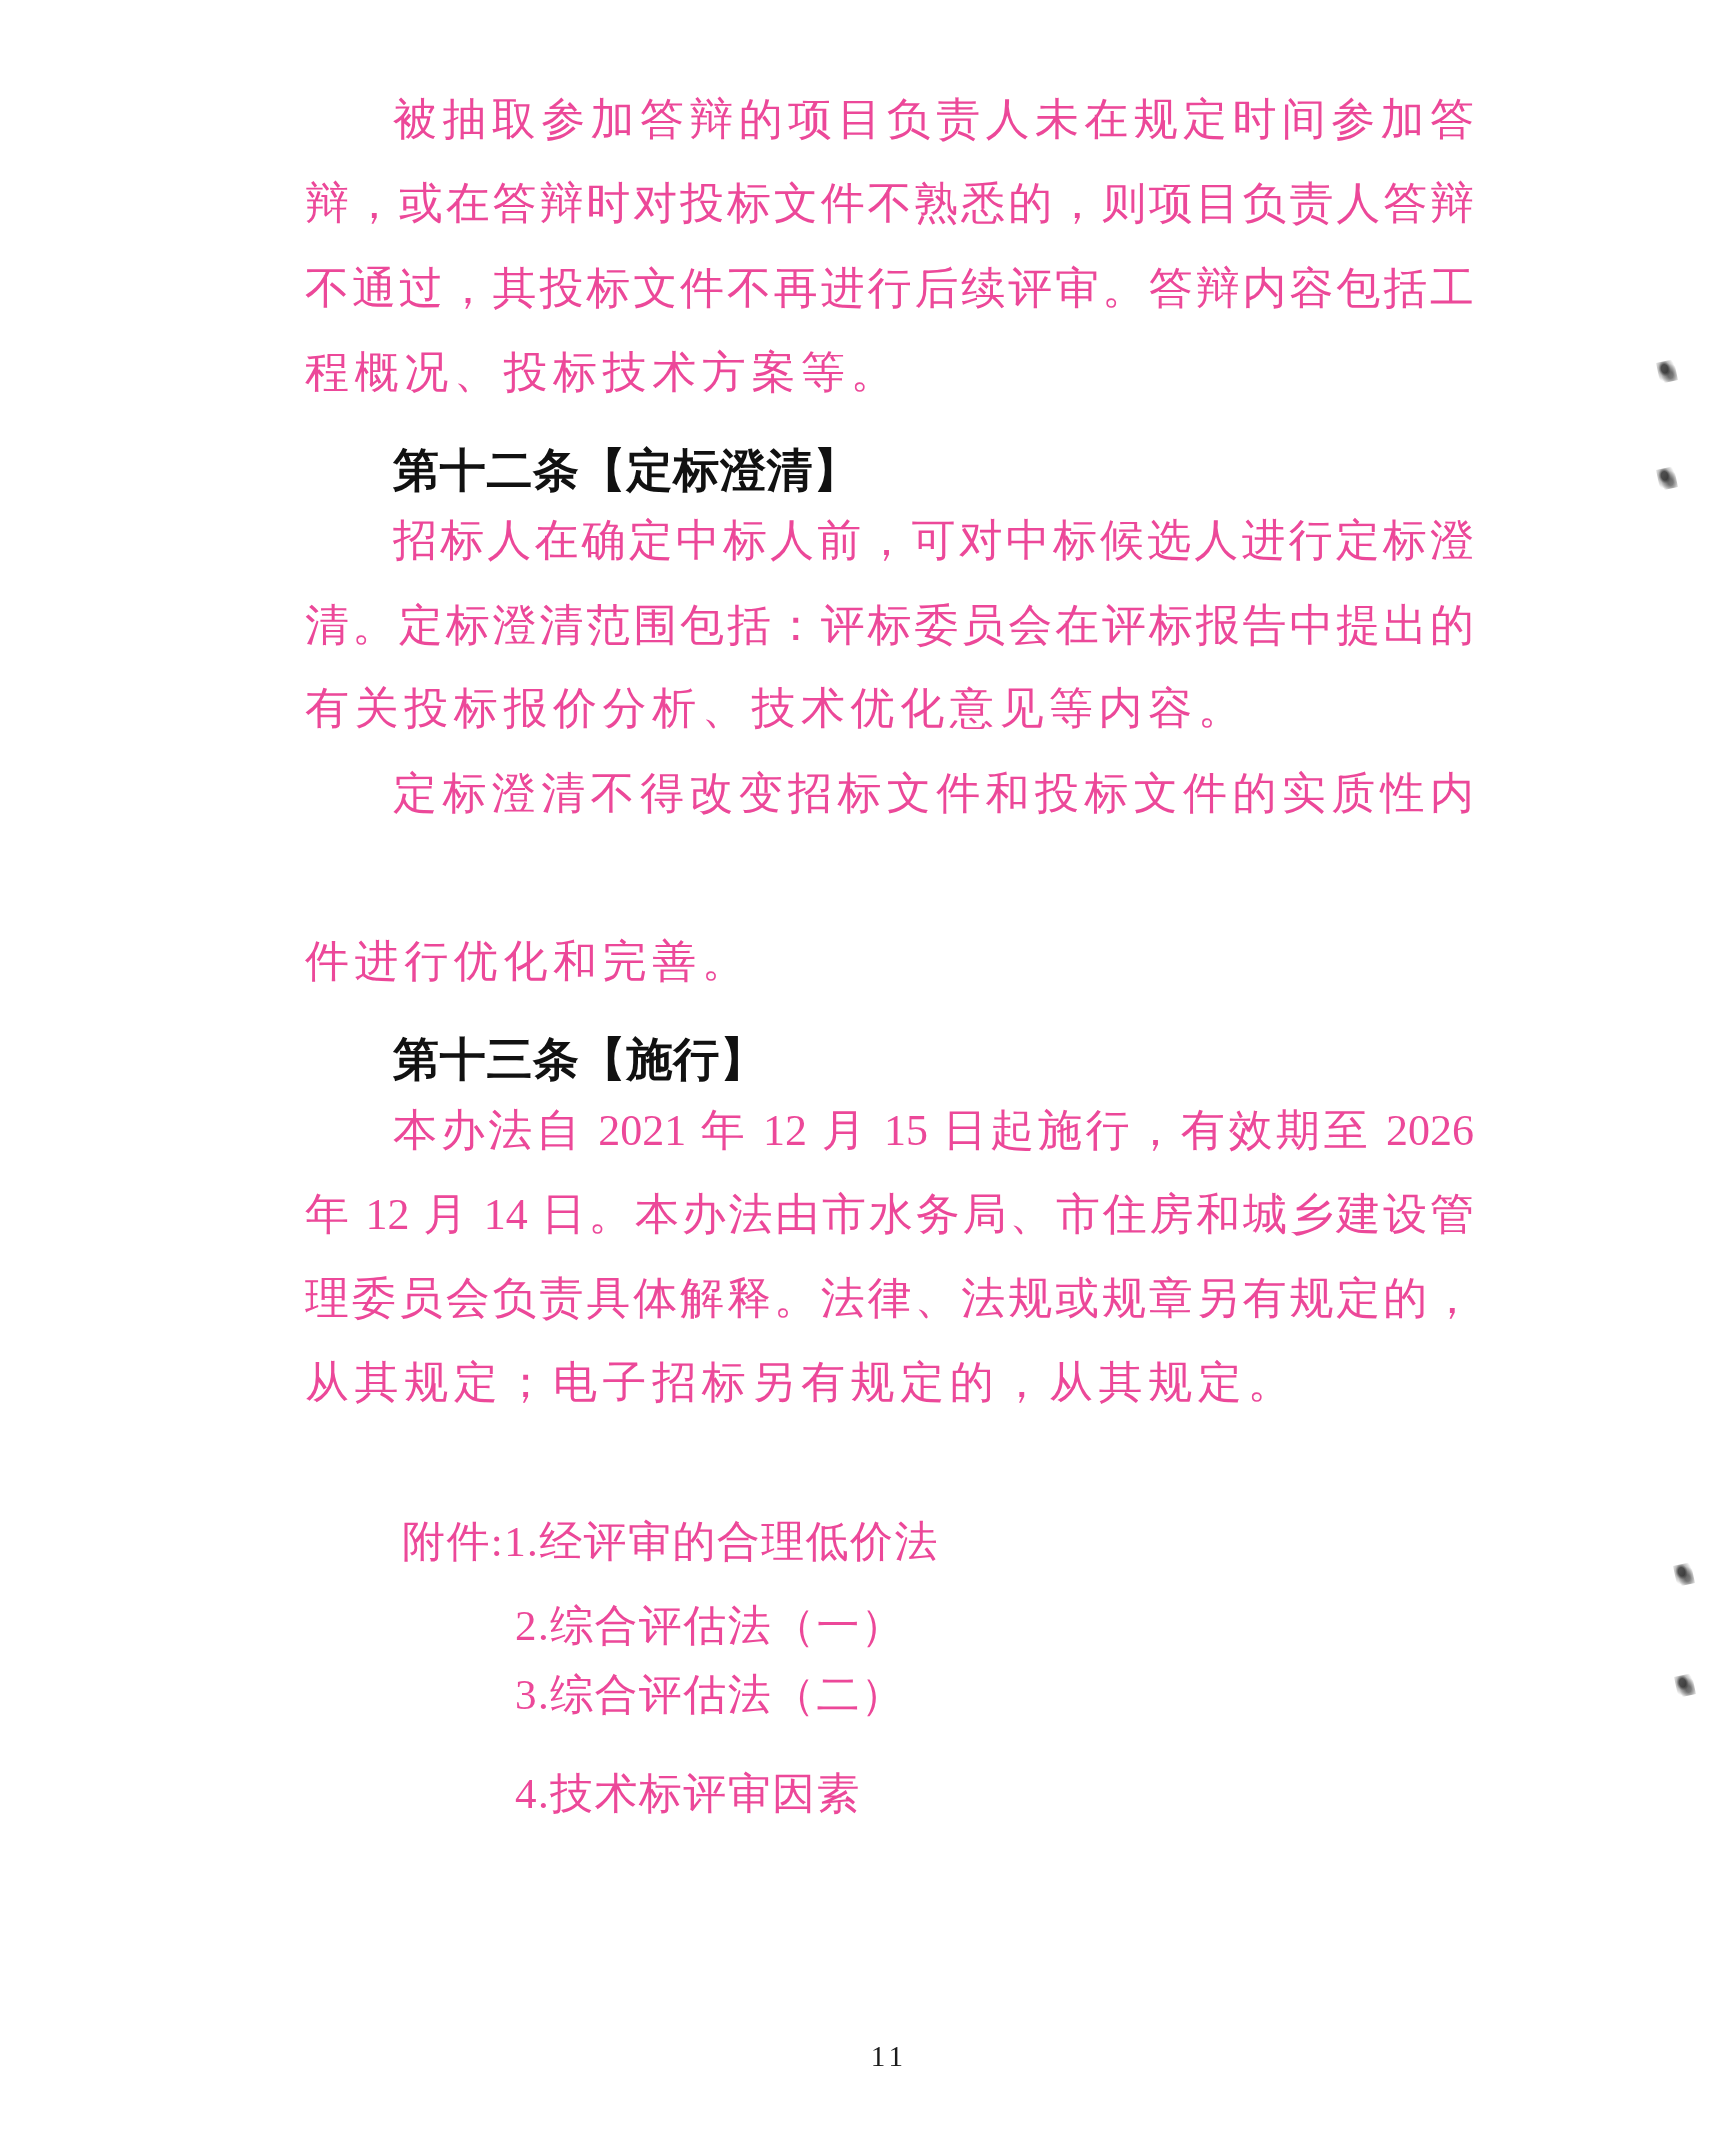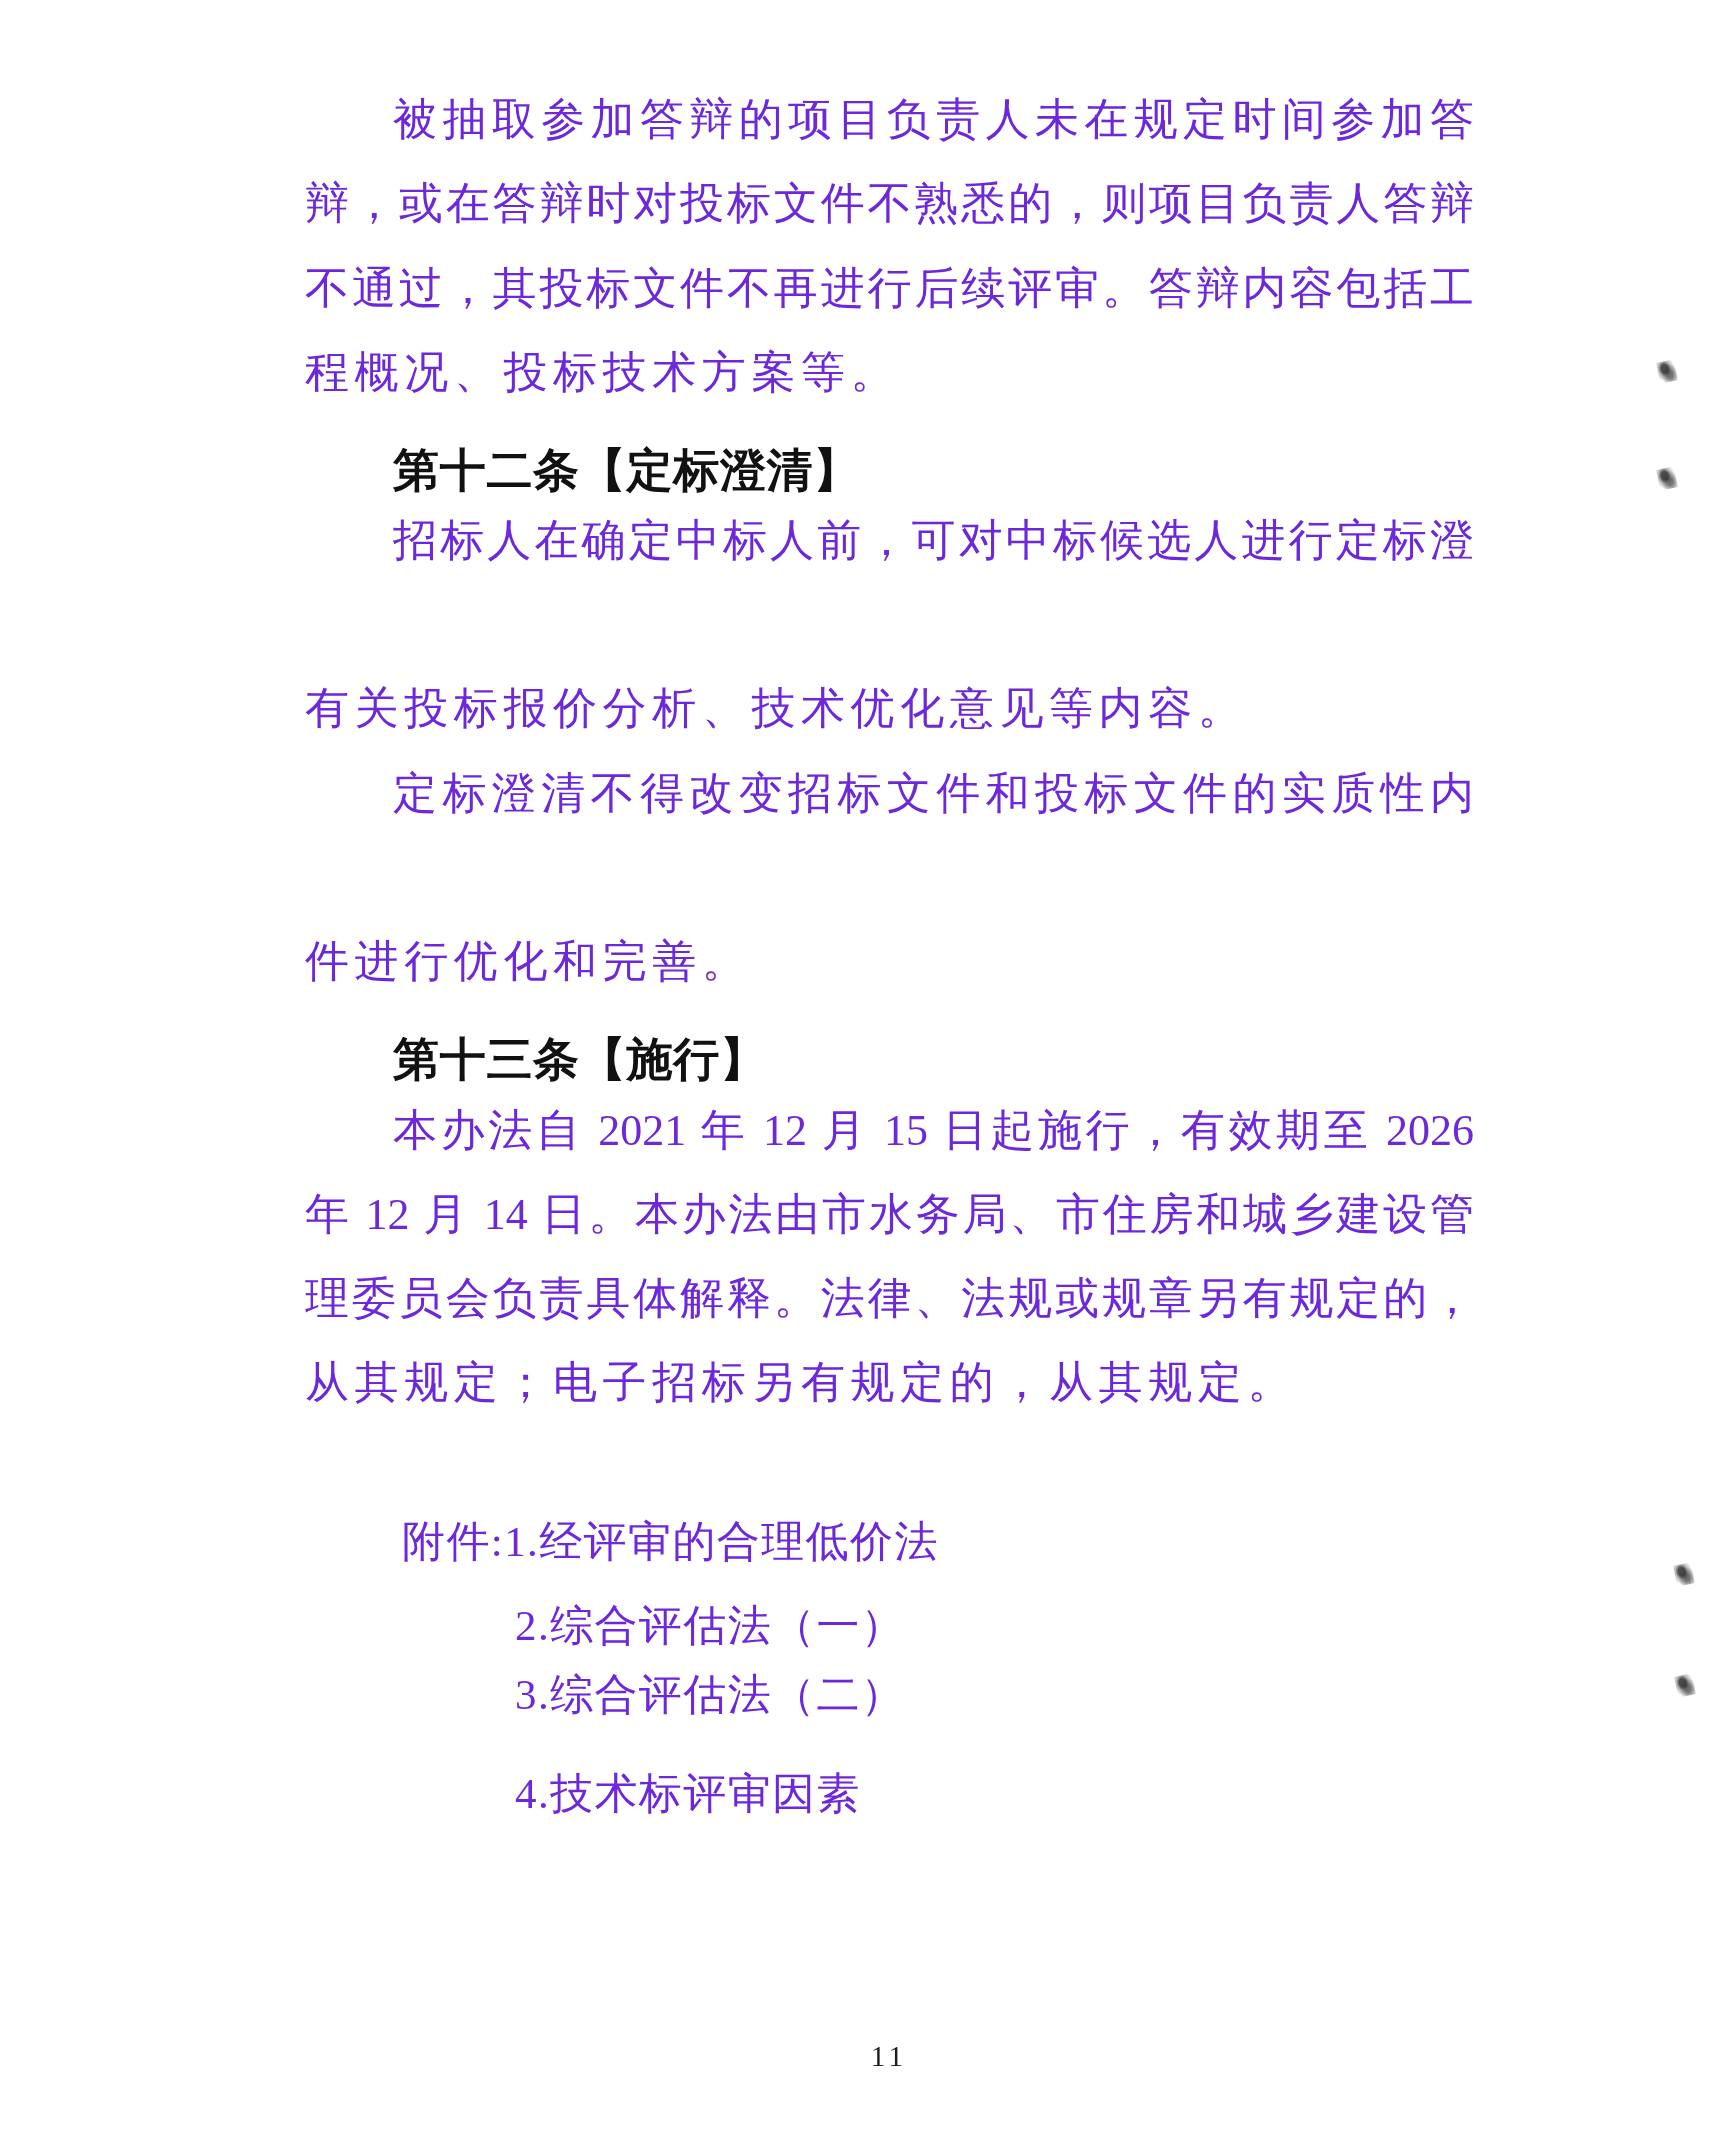--- a/index.html
+++ b/index.html
@@ -11,21 +11,21 @@
     overflow: hidden;
     font-family: "Liberation Serif", "DejaVu Serif", serif;
   }
   .line {
     position: absolute;
     left: 305px;
     width: 1169px;
     box-sizing: border-box;
     font-size: 44px;
     line-height: 1.05;
-    color: #6d28d9;
+    color: #ec4899;
     white-space: nowrap;
     font-family: "Liberation Serif", "DejaVu Serif", serif;
   }
   
   .j {
     white-space: normal;
     text-align: justify;
     text-align-last: justify;
     letter-spacing: 0;
   }
@@ -74,20 +74,21 @@
 <div class="page">
 
   <div class="line j i" style="top:97px">被抽取参加答辩的项目负责人未在规定时间参加答</div>
   <div class="line j" style="top:181px">辩，或在答辩时对投标文件不熟悉的，则项目负责人答辩</div>
   <div class="line short" style="top:350px">程概况、投标技术方案等。</div>
   <div class="line j" style="top:266px">不通过，其投标文件不再进行后续评审。答辩内容包括工</div>
 
   <div class="line h i" style="top:434px">第十二条【定标澄清】</div>
 
   <div class="line j i" style="top:518px">招标人在确定中标人前，可对中标候选人进行定标澄</div>
+  <div class="line j" style="top:603px">清。定标澄清范围包括：评标委员会在评标报告中提出的</div>
   <div class="line short" style="top:686px">有关投标报价分析、技术优化意见等内容。</div>
 
   <div class="line j i" style="top:771px">定标澄清不得改变招标文件和投标文件的实质性内</div>
   <div class="line short" style="top:939px">件进行优化和完善。</div>
 
   <div class="line h i" style="top:1023px">第十三条【施行】</div>
 
   <div class="line j i" style="top:1108px">本办法自 2021 年 12 月 15 日起施行，有效期至 2026</div>
   <div class="line j" style="top:1192px">年 12 月 14 日。本办法由市水务局、市住房和城乡建设管</div>
   <div class="line j" style="top:1276px">理委员会负责具体解释。法律、法规或规章另有规定的，</div>

